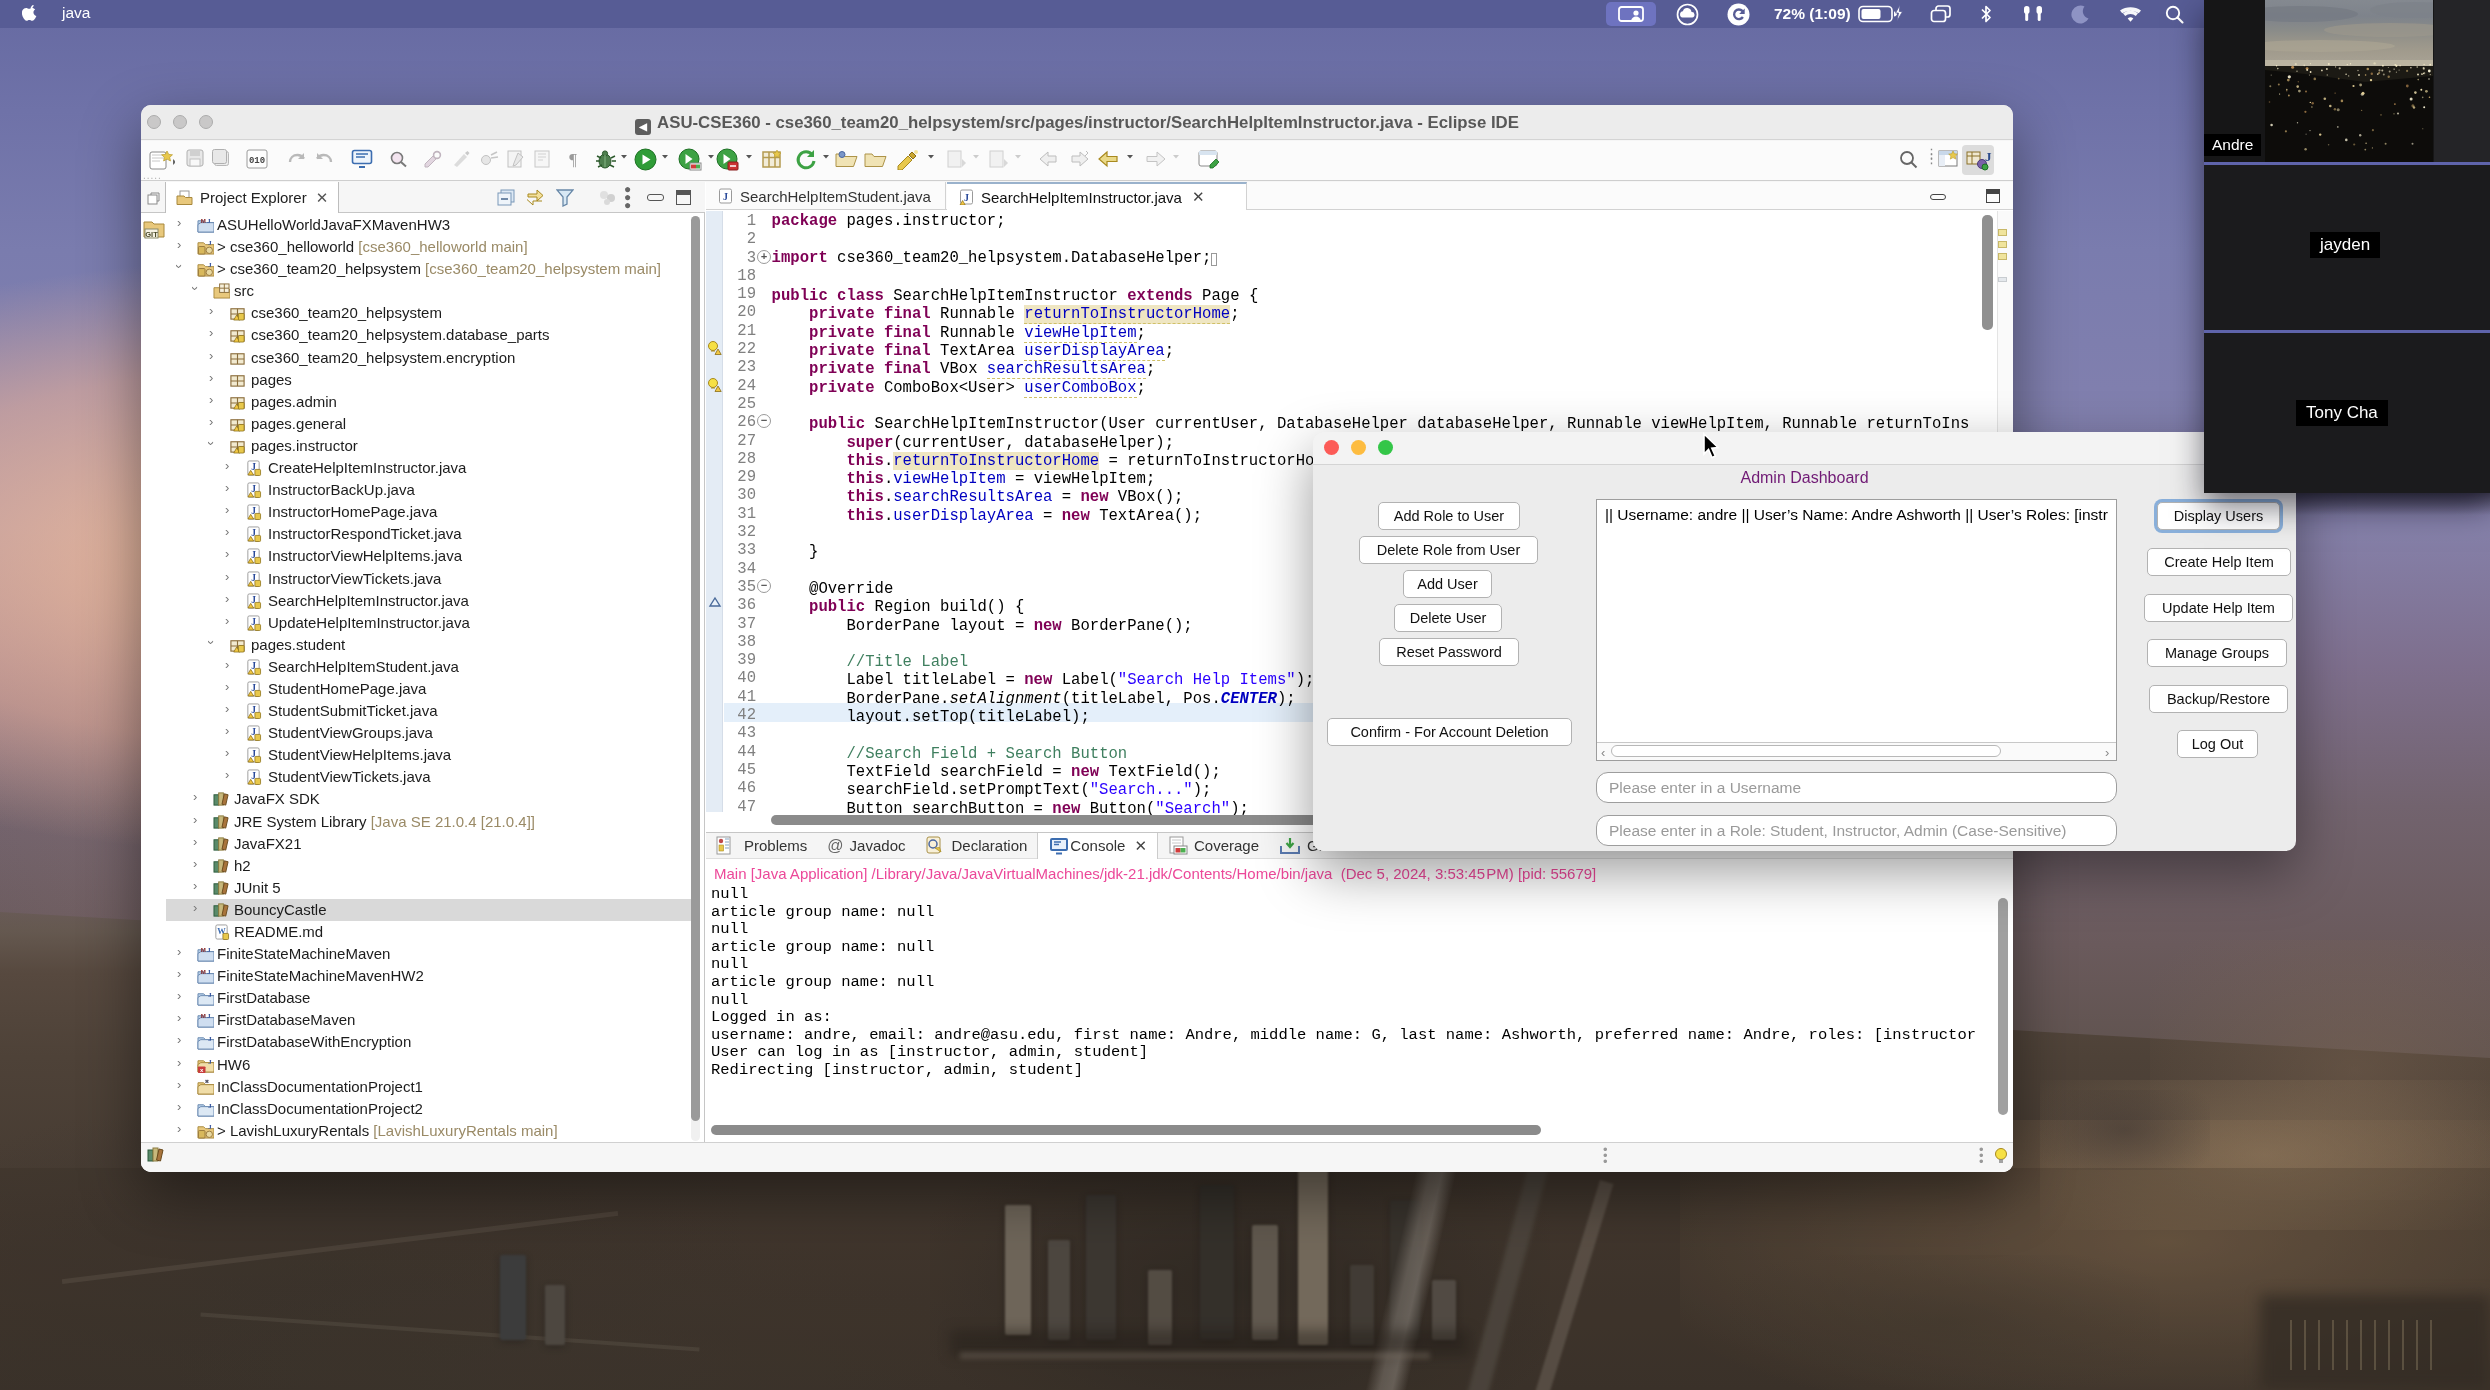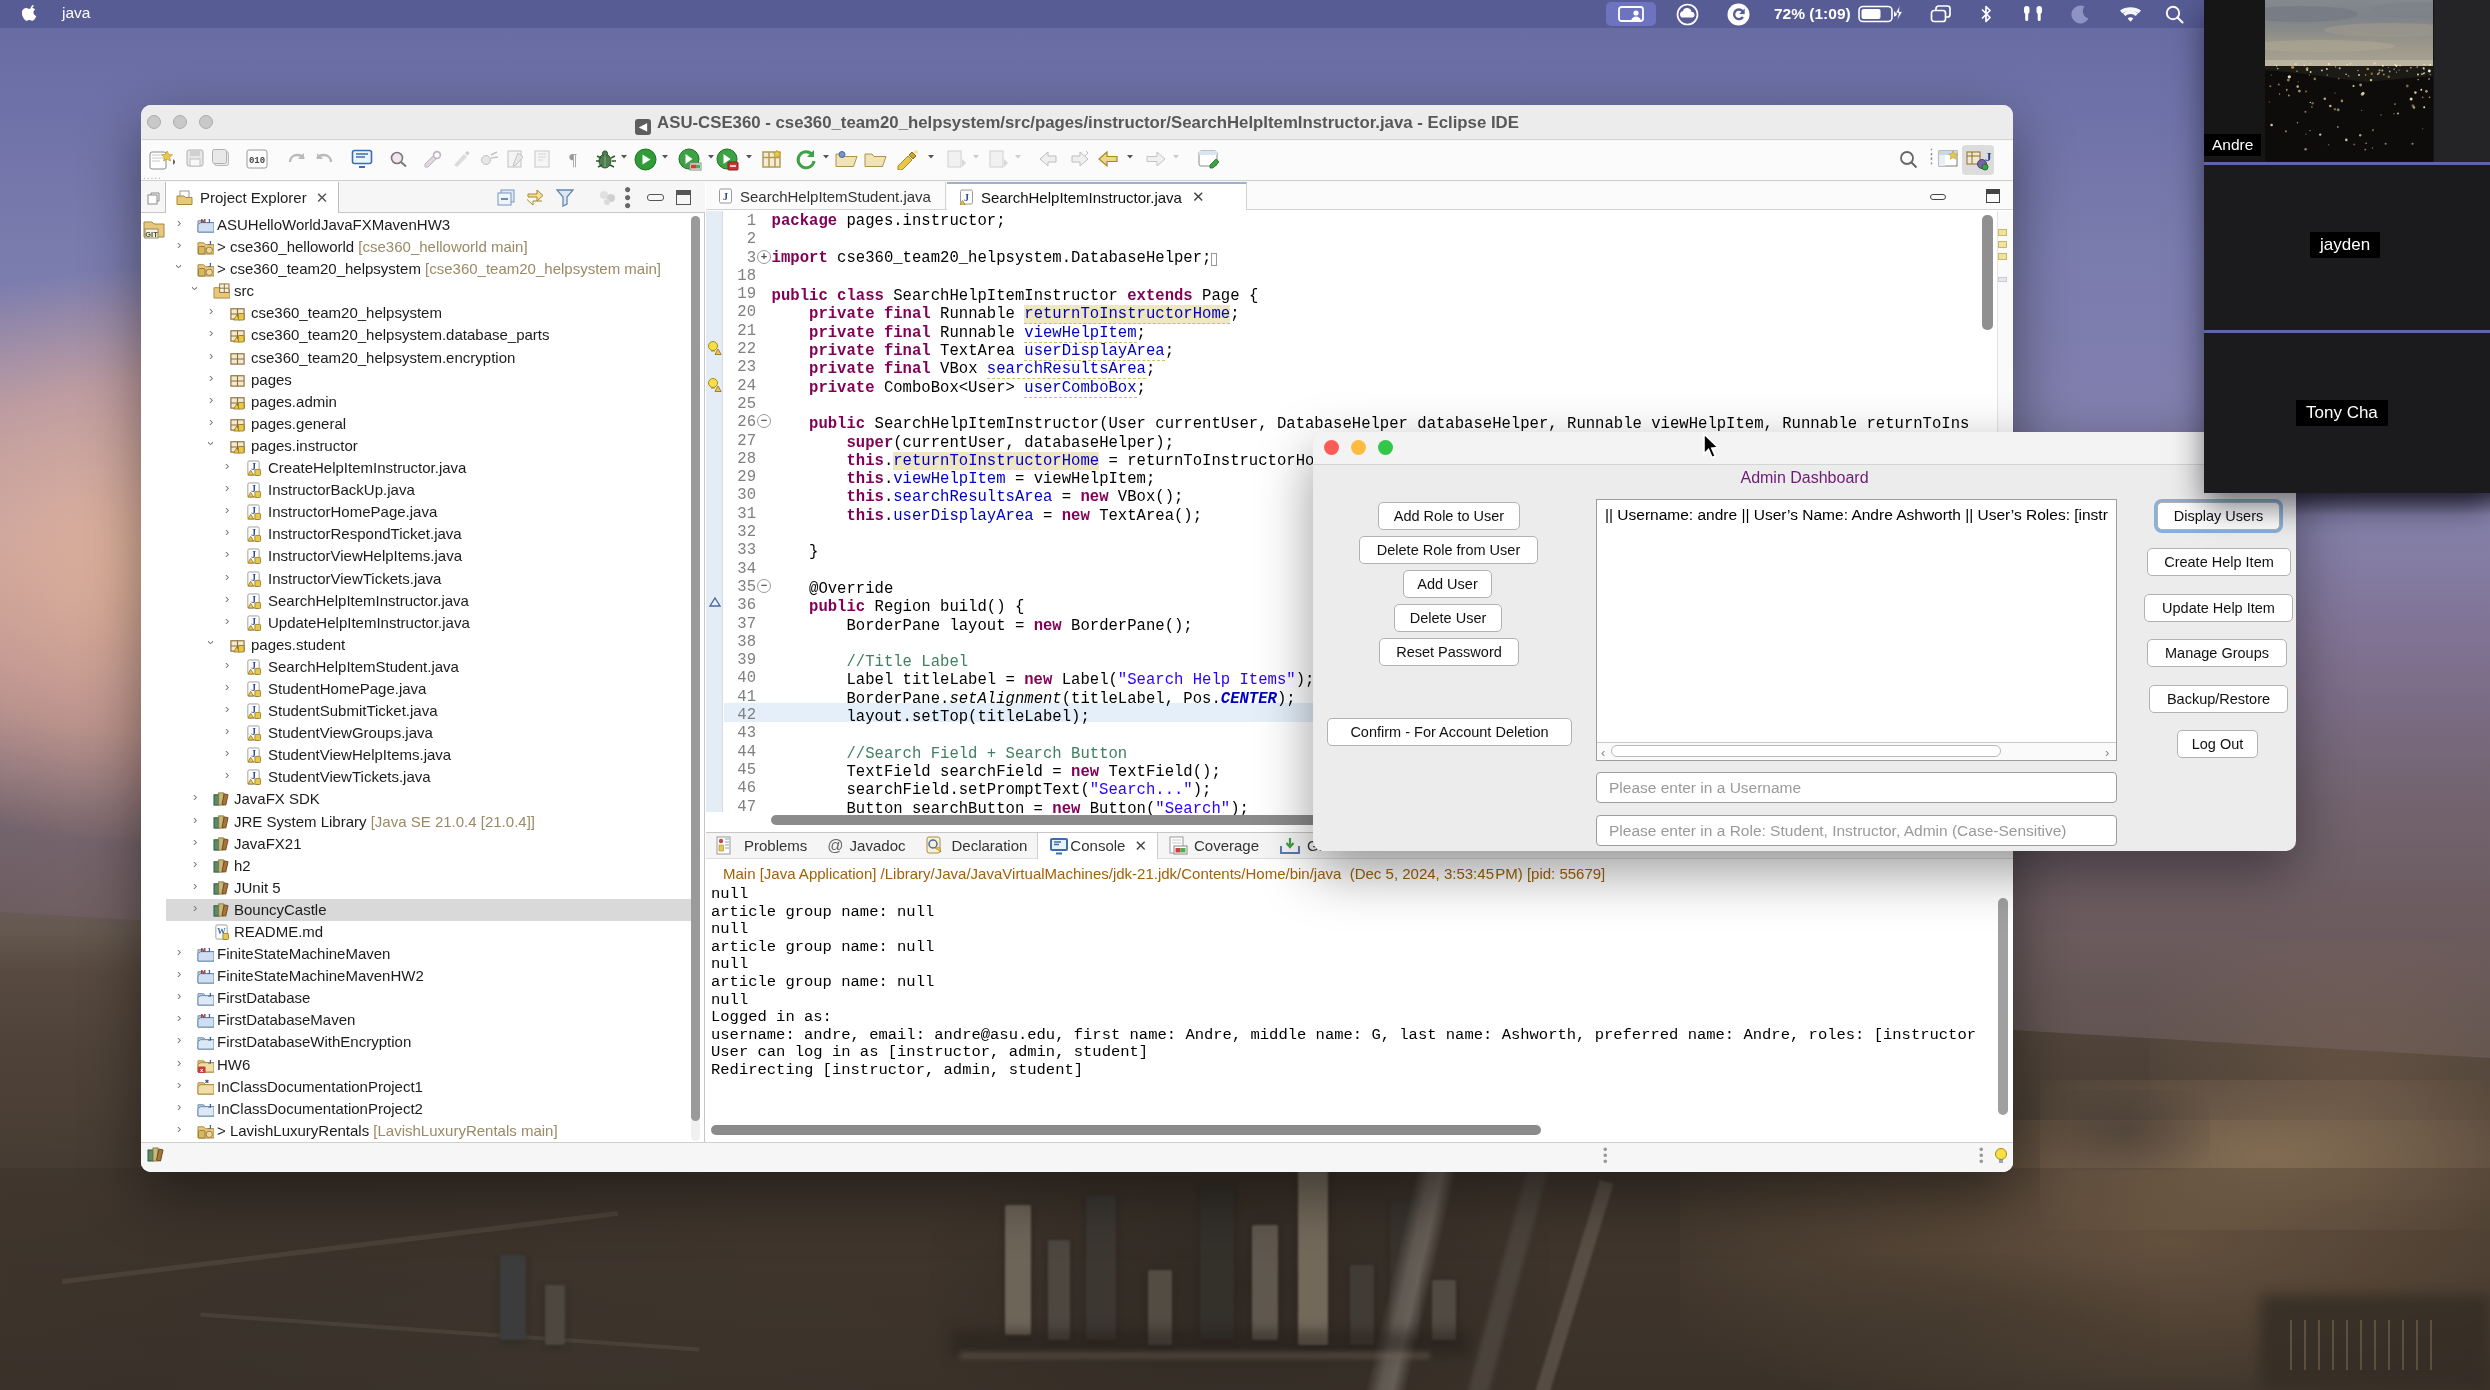--- a/index.html
+++ b/index.html
@@ -52,35 +52,35 @@
 #l42{left:18px;top:521.3px;width:1274px;height:18.3px;background:#e4effa}
 #ed .fold{position:absolute;left:51px;width:14px;height:14px;border:1px solid #9a9a9a;border-radius:50%;background:#fff;color:#555;font:bold 11px/12px "Liberation Mono",monospace;text-align:center}
 #edsb-h{left:65px;top:633px;width:805px;height:10px;background:#8b8b8b;border-radius:5px}
 #edsb-v{left:1276px;top:33px;width:11px;height:115px;background:#909090;border-radius:5px}
 #ed-or{left:1291px;top:29px;width:16px;height:601px;background:#fafafa;border-left:1px solid #e4e4e4}
 
 #cons{left:565px;top:650px;width:1307px;height:310px;background:#fff;border-top:1px solid #c6c6c6}
 #cons-tabs{left:0;top:0;width:1307px;height:26px;background:#f5f5f5;border-bottom:1px solid #dedede;display:flex;align-items:center;font-size:15px;color:#333}
 .ctab{display:flex;align-items:center;height:26px;padding:0 10px}
 .ctab.act{background:#fff;border-left:1px solid #ccc;border-right:1px solid #ccc}
-#cons-main{left:17px;top:32px;font-size:15px;color:#a16207;white-space:pre}
+#cons-main{left:8px;top:32px;font-size:15px;color:#ec4899;white-space:pre}
 #cons-text{left:5px;top:53px;font:15.5px/17.6px "Liberation Mono",monospace;color:#000;white-space:pre}
 #csb-h{left:5px;top:292px;width:830px;height:10px;background:#8b8b8b;border-radius:5px}
 #csb-v{left:1292px;top:65px;width:10px;height:217px;background:#a0a0a0;border-radius:5px}
 
 #ec-status{left:0;top:1037px;width:1872px;height:30px;background:#f6f6f6;border-top:1px solid #d0d0d0}
 
 #adm{left:1313px;top:432px;width:983px;height:419px;background:#ececec;border-radius:10px;box-shadow:0 20px 55px rgba(0,0,0,.4)}
 #adm-title{left:0;top:0;width:983px;height:33px;background:#f3f3f3;border-bottom:1px solid #d4d4d4;border-radius:10px 10px 0 0}
 #adm .ttl{width:983px;text-align:center;top:37px;font-size:16px;color:#701a75}
 .btn{position:absolute;background:#fff;border:1px solid #b2b2b2;border-radius:5px;font-size:14.5px;color:#111;display:flex;align-items:center;justify-content:center;font-family:"Liberation Sans",sans-serif}
 .focus{box-shadow:0 0 0 3px rgba(120,165,215,.85)}
 #ulist{left:283px;top:67px;width:521px;height:262px;background:#fff;border:1px solid #9d9d9d}
 #ulist .t{left:8px;top:6px;font-size:15.5px;color:#000;white-space:nowrap;width:505px;overflow:hidden}
-.tf{position:absolute;left:283px;width:521px;height:31px;background:#fff;border:1px solid #9d9d9d;border-radius:4px;font-size:15.5px;color:#9a9a9a;display:flex;align-items:center;padding:0 12px}
+.tf{position:absolute;left:283px;width:521px;height:31px;background:#fff;border:1px solid #9d9d9d;border-radius:12px;font-size:15.5px;color:#9a9a9a;display:flex;align-items:center;padding:0 12px}
 
 #sb{left:2204px;top:0;width:286px;height:493px;background:#84cc16;box-shadow:0 14px 30px rgba(10,8,20,.55)}
 .tile-label{position:absolute;background:#000;color:#fff;padding:2px 8px;font-size:15px}
 #divider1,#divider2{left:0;width:286px;height:4px;background:#5f64ab}
 
 #cur{left:1700px;top:432px}
 </style></head><body>
 
 <div id="wp" class="ab"></div>
 <div id="ground" class="ab"></div>

